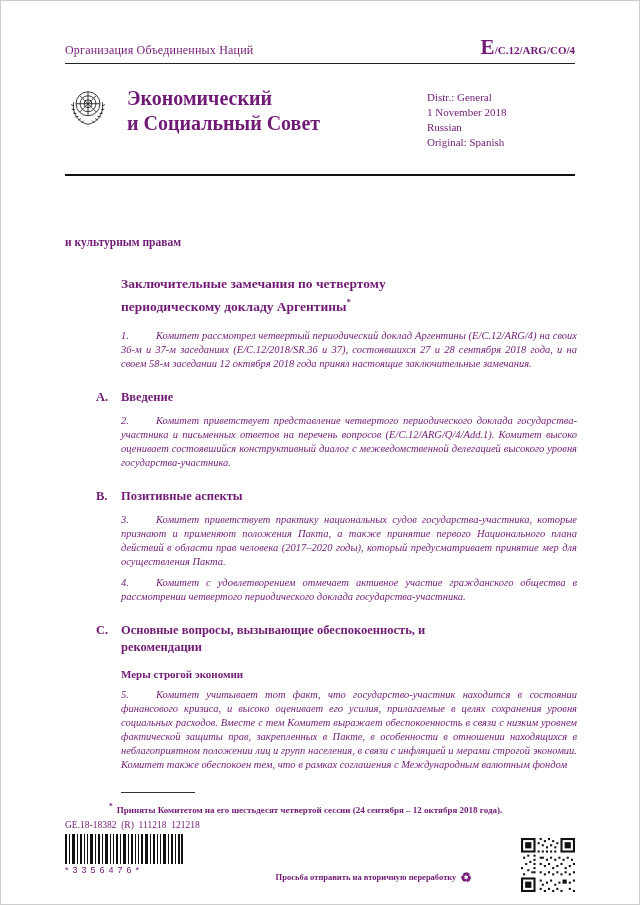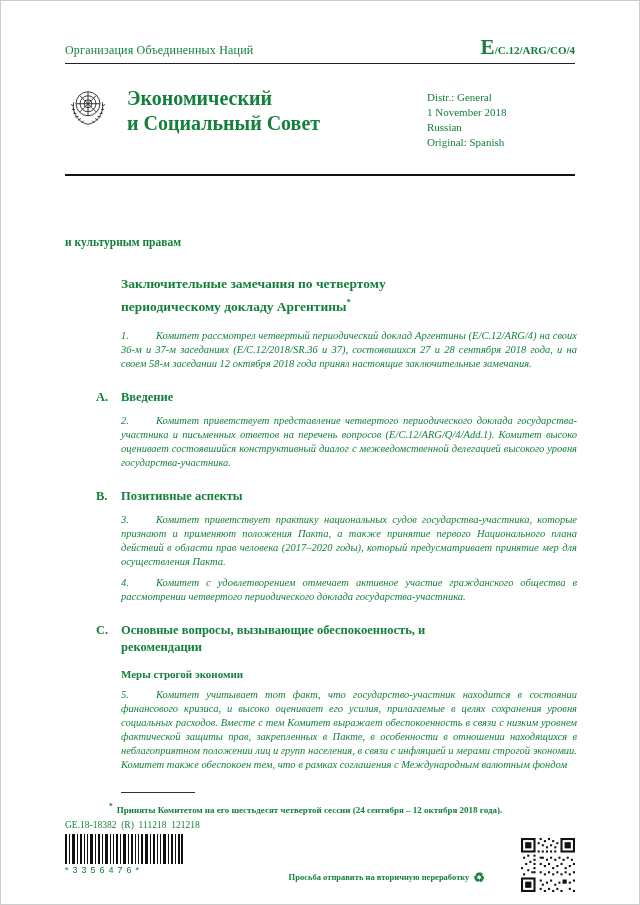--- a/index.html
+++ b/index.html
@@ -4,21 +4,21 @@
 <style>
   html,body { margin:0; padding:0; background:#e8e8e8; }
   .page {
     position:relative;
     width:640px; height:905px;
     margin:0 auto;
     background:#ffffff;
     border:1px solid #cccccc;
     box-sizing:border-box;
     font-family:"Liberation Serif","DejaVu Serif",serif;
-    color:#15803d;
+    color:#701a75;
     overflow:hidden;
   }
   .content { margin:0 64px; }
 
   
   .masthead {
     display:flex; align-items:baseline; justify-content:space-between;
     margin:34px 64px 0 64px;
   }
   .org { font-size:12px; letter-spacing:0.2px; }
@@ -63,21 +63,21 @@
   .fn-rule { margin-left:56px; width:74px; border-top:1px solid #333333; }
   .footnote { margin:4px 0 0 44px; font-size:9px; line-height:19px;font-weight:bold; }
   .footnote sup { font-size:7.5px; margin-right:4px; }
 
   
   .footer { position:absolute; left:64px; right:36px; bottom:10px; height:74px; }
   .ge { font-size:9.5px; white-space:pre; }
   .barcode-block { position:absolute; left:0; top:14px; }
   .barcode svg { display:block; }
   .barcode-label { font-size:9px; letter-spacing:4px; margin-top:1px; font-family:"Liberation Sans","DejaVu Sans",sans-serif; }
-  .recycle { position:absolute; right:118px; bottom:8px; font-size:8.5px; font-weight:bold; white-space:nowrap;margin-left:44px; }
+  .recycle { position:absolute; right:131px; bottom:8px; font-size:8.5px; font-weight:bold; white-space:nowrap;margin-left:44px; }
   .recycle-glyph { font-size:13px; vertical-align:-2px; margin-left:4px; }
   .qr { position:absolute; right:28px; bottom:2px; width:54px; height:54px; }
 </style>
 </head>
 <body>
 
 <div class="page">
 
   <div class="masthead">
     <span class="org">Организация Объединенных Наций</span>

